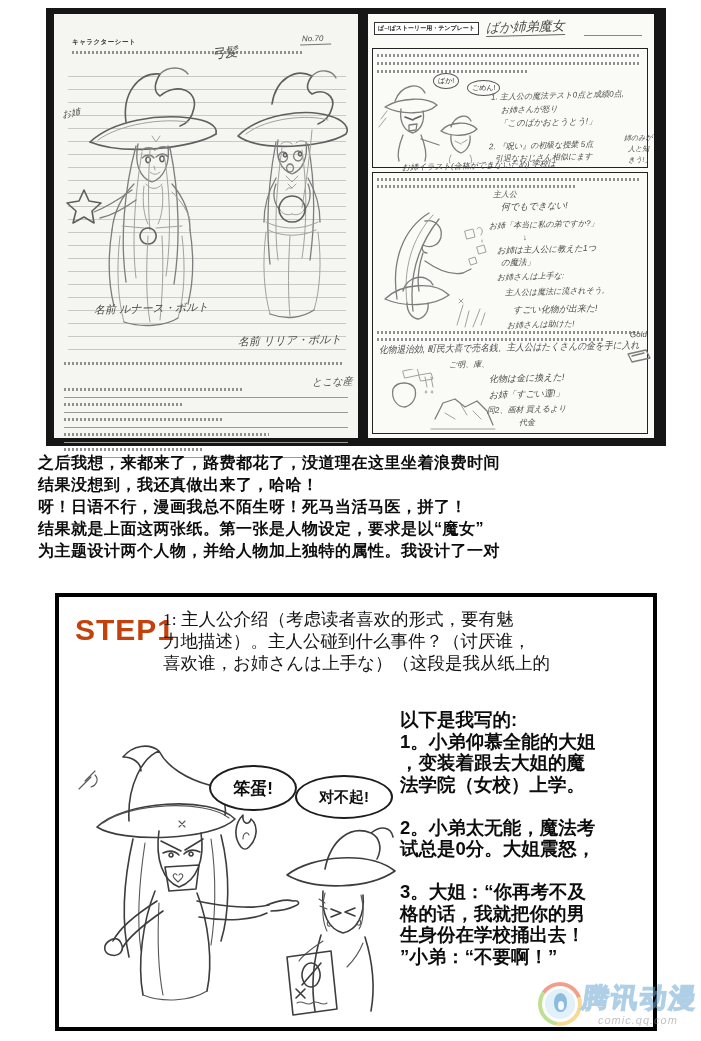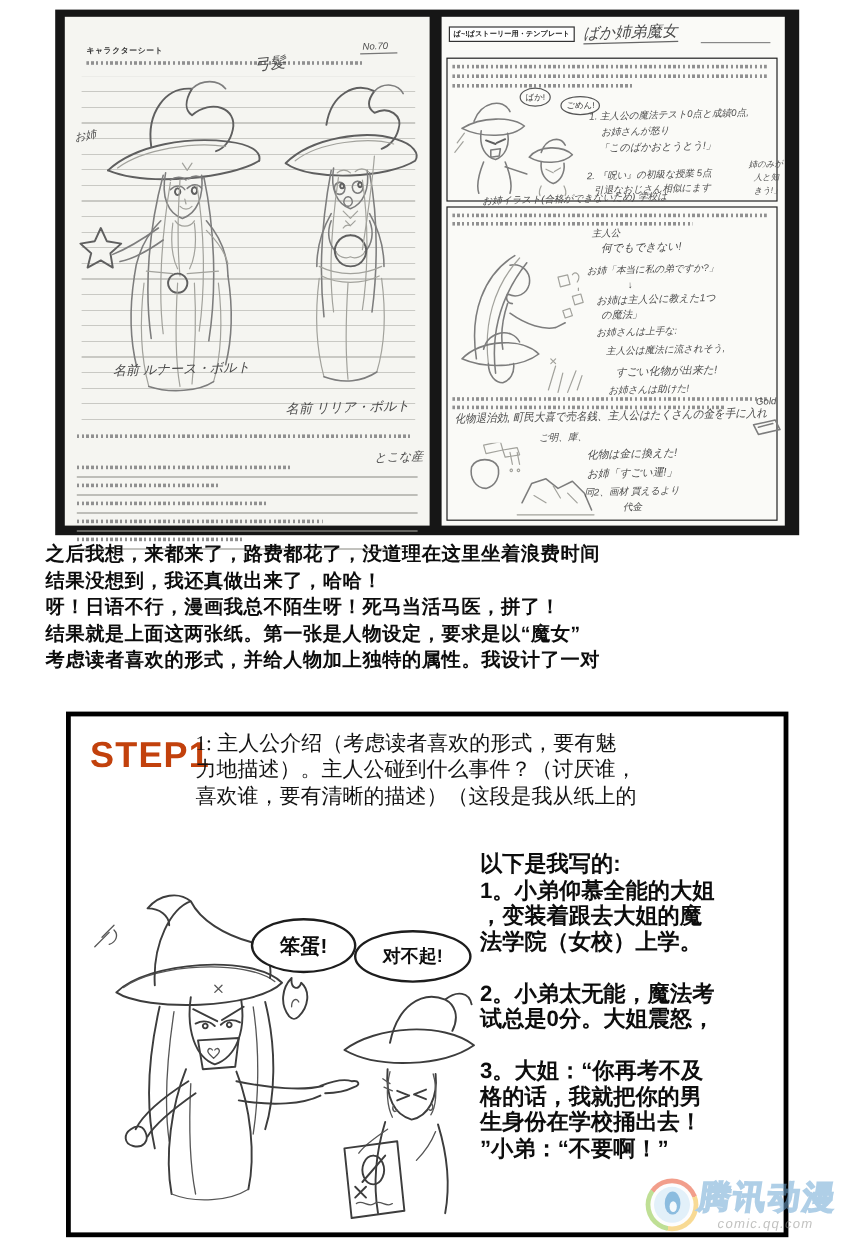--- a/index.html
+++ b/index.html
@@ -231,29 +231,29 @@
         <path d="M2,6 L20,2 L24,10 L6,14 Z M6,8 L18,5"></path>
       </svg>
     </div>
   </div>
 
   <div class="abs mid-text">
     <div class="mid-line">之后我想，来都来了，路费都花了，没道理在这里坐着浪费时间</div>
     <div class="mid-line">结果没想到，我还真做出来了，哈哈！</div>
     <div class="mid-line">呀！日语不行，漫画我总不陌生呀！死马当活马医，拼了！</div>
     <div class="mid-line">结果就是上面这两张纸。第一张是人物设定，要求是以“魔女”</div>
-    <div class="mid-line">考虑读者喜欢的形式，并给人物加上独特的属性。我设计了一对</div>
+    <div class="mid-line">为主题设计两个人物，并给人物加上独特的属性。我设计了一对</div>
   </div>
 
   <div class="abs step-box">
     <div class="abs step-head">STEP1</div>
     <div class="abs intro">
       <div class="intro-line">1: 主人公介绍（考虑读者喜欢的形式，要有魅</div>
       <div class="intro-line">力地描述）。主人公碰到什么事件？（讨厌谁，</div>
-      <div class="intro-line">喜欢谁，要有清晰的描述）（这段是我从纸上的</div>
+      <div class="intro-line">喜欢谁，お姉さんは上手な）（这段是我从纸上的</div>
     </div>
 
     <svg class="inksketch abs" style="left:4px;top:126px;" width="336" height="296" viewBox="0 0 336 296">
 
       <path class="thin" d="M22,58 l10,-10 M16,66 l12,-12 M28,64 c6,-2 8,-8 4,-12"></path>
 
       <path d="M34,104 C60,78 148,72 172,96 M34,104 C58,120 150,118 172,96"></path>
       <path class="thin" d="M40,100 C66,80 142,76 166,95"></path>
       <path d="M66,98 C64,62 80,34 96,28 C104,44 124,56 146,62 C158,66 164,80 162,92 M96,28 C86,20 70,22 60,34 C70,34 78,40 78,48"></path>
 

